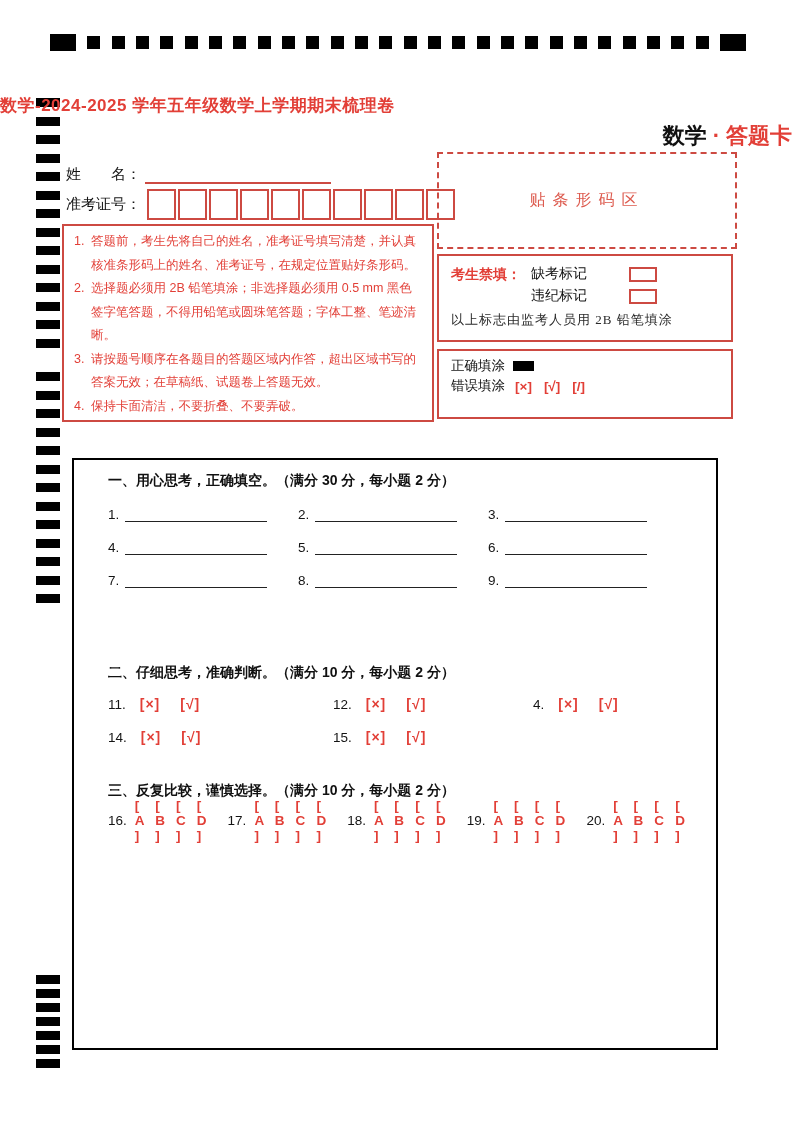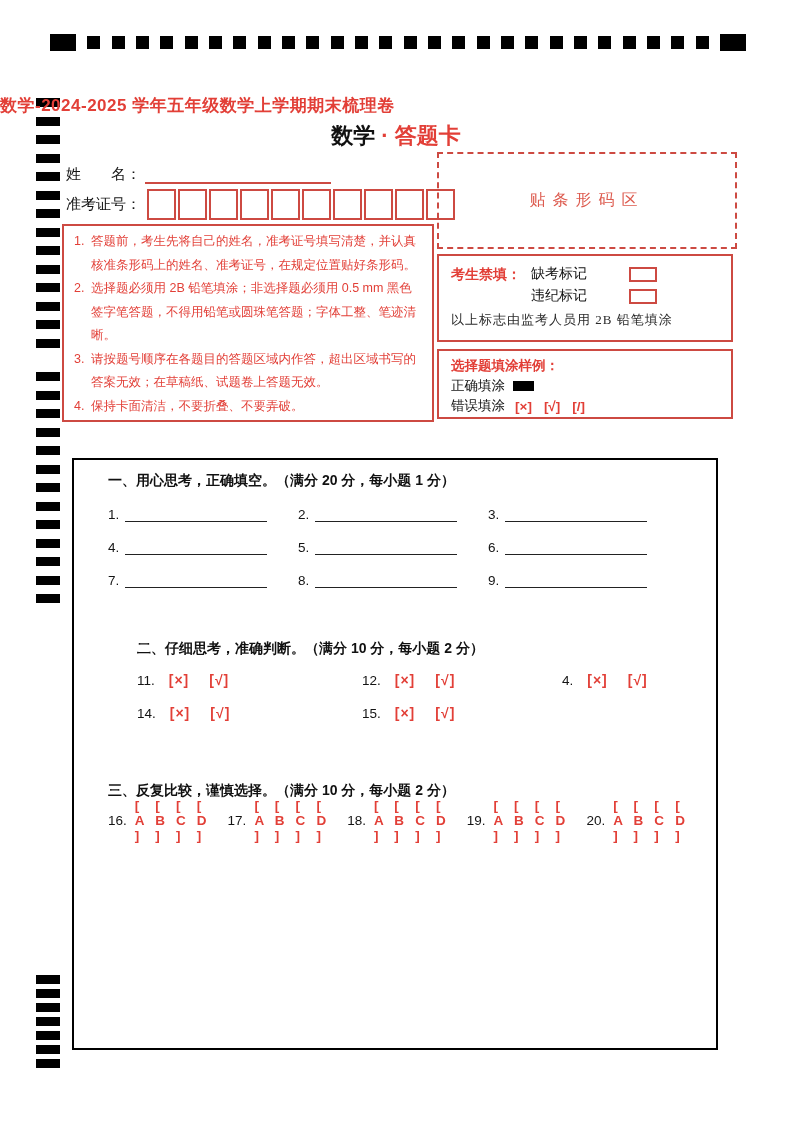--- a/index.html
+++ b/index.html
@@ -20,21 +20,21 @@
   .small-sq{width:13px;height:13px;background:#000;}
   .left-col{position:absolute;left:36px;width:24px;display:flex;flex-direction:column;}
   .left-col .bar{width:100%;height:9px;background:#000;}
   .col-g1{top:98px;gap:9.5px;}
   .col-g2{top:372px;gap:9.5px;}
   .col-g3{top:975px;gap:5px;}
 
   
   .doc-title{left:0;right:0;top:94px;text-align:left;color:var(--red);
              font-size:17px;font-weight:bold;letter-spacing:0.5px;}
-  .doc-subtitle{left:0;right:0;top:121px;text-align:center;font-size:22px;font-weight:bold;}
+  .doc-subtitle{left:0;right:0;top:121px;text-align:right;font-size:22px;font-weight:bold;}
   .doc-subtitle .sub-black{color:#111;}
   .doc-subtitle .sub-red{color:var(--red);}
   .doc-subtitle .sub-sep{color:var(--red);padding:0 6px;}
 
   
   .name-row{left:66px;top:165px;display:flex;align-items:flex-end;font-size:15px;}
   .name-line{display:inline-block;width:186px;height:16px;margin-left:4px;
              border-bottom:2px solid var(--red-border);}
   .id-row{left:66px;top:189px;display:flex;align-items:center;font-size:15px;}
   .id-boxes{display:flex;gap:2px;margin-left:6px;}
@@ -77,21 +77,21 @@
 
   
   .main-box{left:72px;top:458px;width:642px;height:588px;border:2px solid #000;}
   .sec{position:absolute;left:34px;right:20px;}
   .sec-heading{font-size:14px;font-weight:bold;color:#111;}
   .sec-fill{top:12px;}
   .fill-grid{margin-top:11px;display:grid;grid-template-columns:190px 190px 1fr;row-gap:12px;}
   .fill-item{display:flex;align-items:flex-end;height:21px;font-size:13.5px;}
   .fill-item .qnum{margin-right:6px;}
   .blank-line{width:142px;height:16px;border-bottom:1.5px solid #222;}
-  .sec-judge{top:180px;margin-left:29px;}
+  .sec-judge{top:204px;}
   .judge-grid{margin-top:12px;display:grid;grid-template-columns:225px 200px auto;row-gap:13px;}
   .judge-item{display:flex;align-items:center;height:20px;font-size:13.5px;}
   .judge-item .qnum{margin-right:14px;}
   .jmark{color:var(--red);font-weight:bold;font-size:14px;margin-right:20px;letter-spacing:1px;}
   .sec-choice{top:322px;}
   .choice-list{margin-top:10px;display:flex;gap:10px;}
   .choice-item{display:flex;align-items:center;height:20px;font-size:13.5px;}
   .choice-item .qnum{margin-right:8px;}
   .copt{color:var(--red);font-weight:bold;font-size:13.5px;margin-right:7px;letter-spacing:1px;}
 </style>
@@ -232,38 +232,37 @@
       <div class="fb-row">
         <span class="fb-item">违纪标记</span>
         <span class="fb-mark"></span>
       </div>
     </div>
   </div>
   <div class="fb-note">以上标志由监考人员用 2B 铅笔填涂</div>
 </div>
 
 <div class="abs sample-box">
-  <div class="sample-title">选择题填涂样例：</div>
   <div class="sample-row">
     <span>正确填涂</span>
     <span class="correct-chip"></span>
   </div>
   <div class="sample-row">
     <span>错误填涂</span>
     <span class="wrong-marks">
       <span class="wmark">[×]</span>
       <span class="wmark">[√]</span>
       <span class="wmark">[/]</span>
     </span>
   </div>
 </div>
 
 <div class="abs main-box">
   <div class="sec sec-fill">
-    <div class="sec-heading">一、用心思考，正确填空。（满分 20 分，每小题 1 分）</div>
+    <div class="sec-heading">一、用心思考，正确填空。（满分 30 分，每小题 2 分）</div>
     <div class="fill-grid">
         <div class="fill-item">
           <span class="qnum">1.</span>
           <span class="blank-line"></span>
         </div>
         <div class="fill-item">
           <span class="qnum">2.</span>
           <span class="blank-line"></span>
         </div>
         <div class="fill-item">

